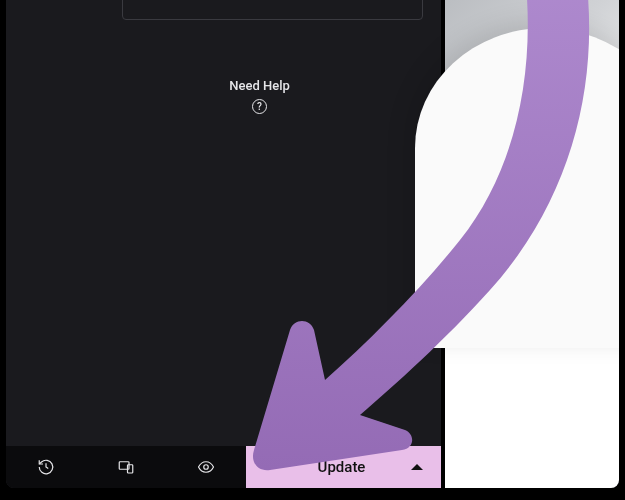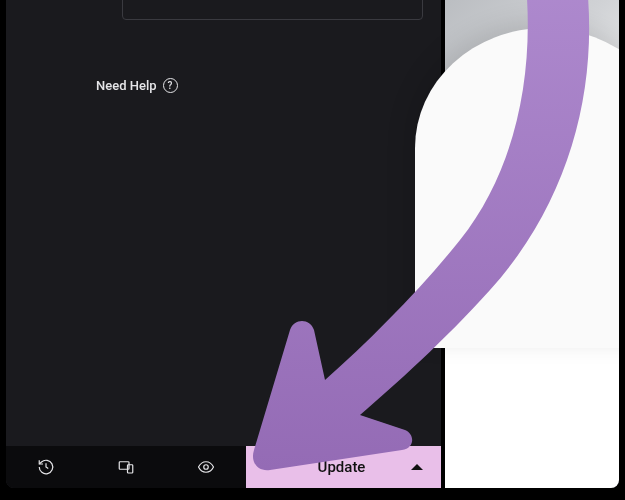--- a/index.html
+++ b/index.html
@@ -73,20 +73,21 @@
     }
     .help-row {
       margin-top: 58px;
       margin-left: 72px;
       display: flex;
       align-items: center;
       gap: 6px;
       color: #e5e5e8;
       font-size: 13px;
       font-weight: 500;
+      flex-direction: column;
     }
     .help-icon {
       width: 15px;
       height: 15px;
       border: 1.5px solid #e5e5e8;
       border-radius: 50%;
       display: inline-flex;
       align-items: center;
       justify-content: center;
       font-size: 10px;

